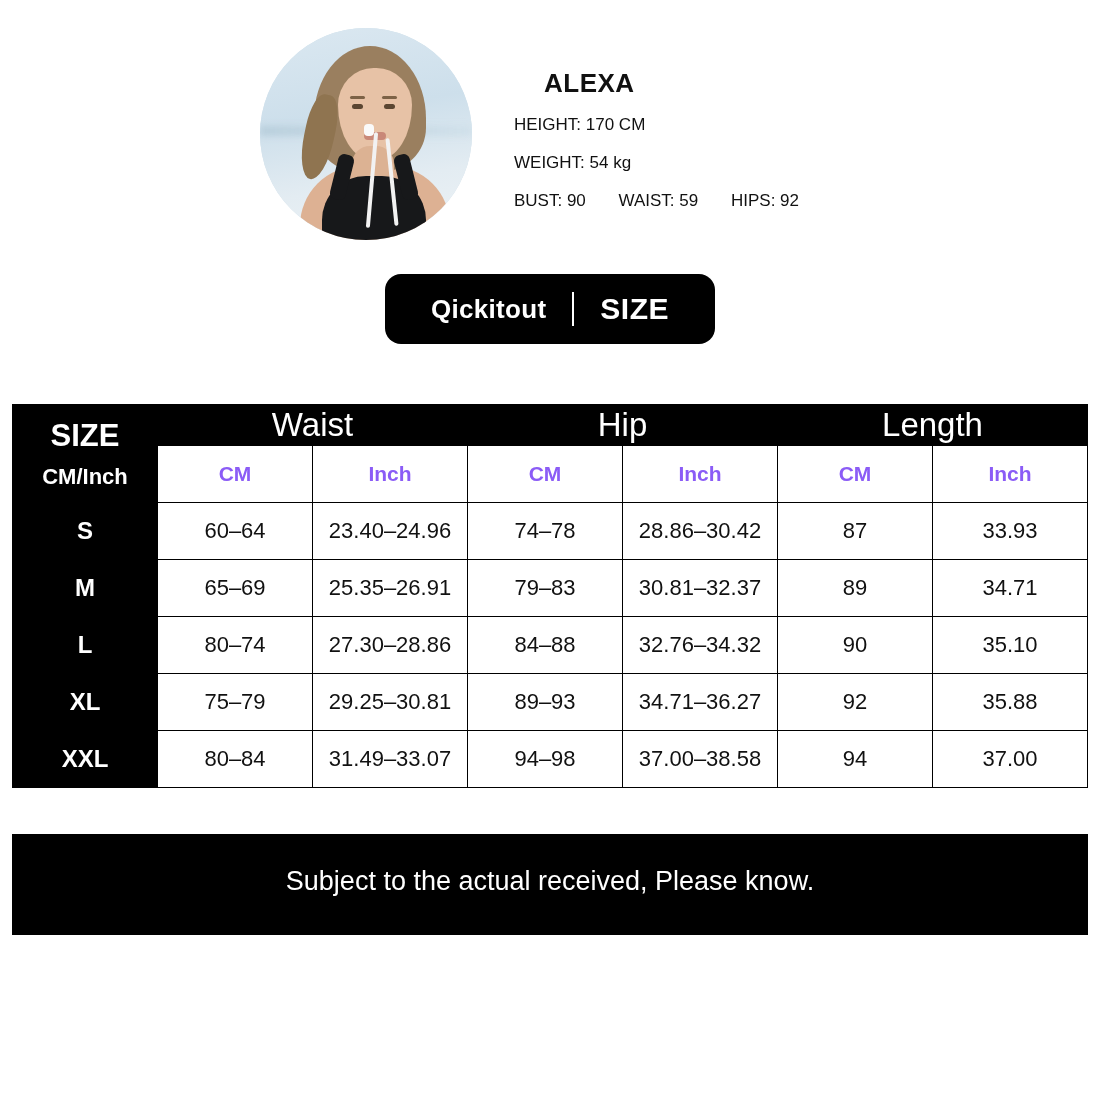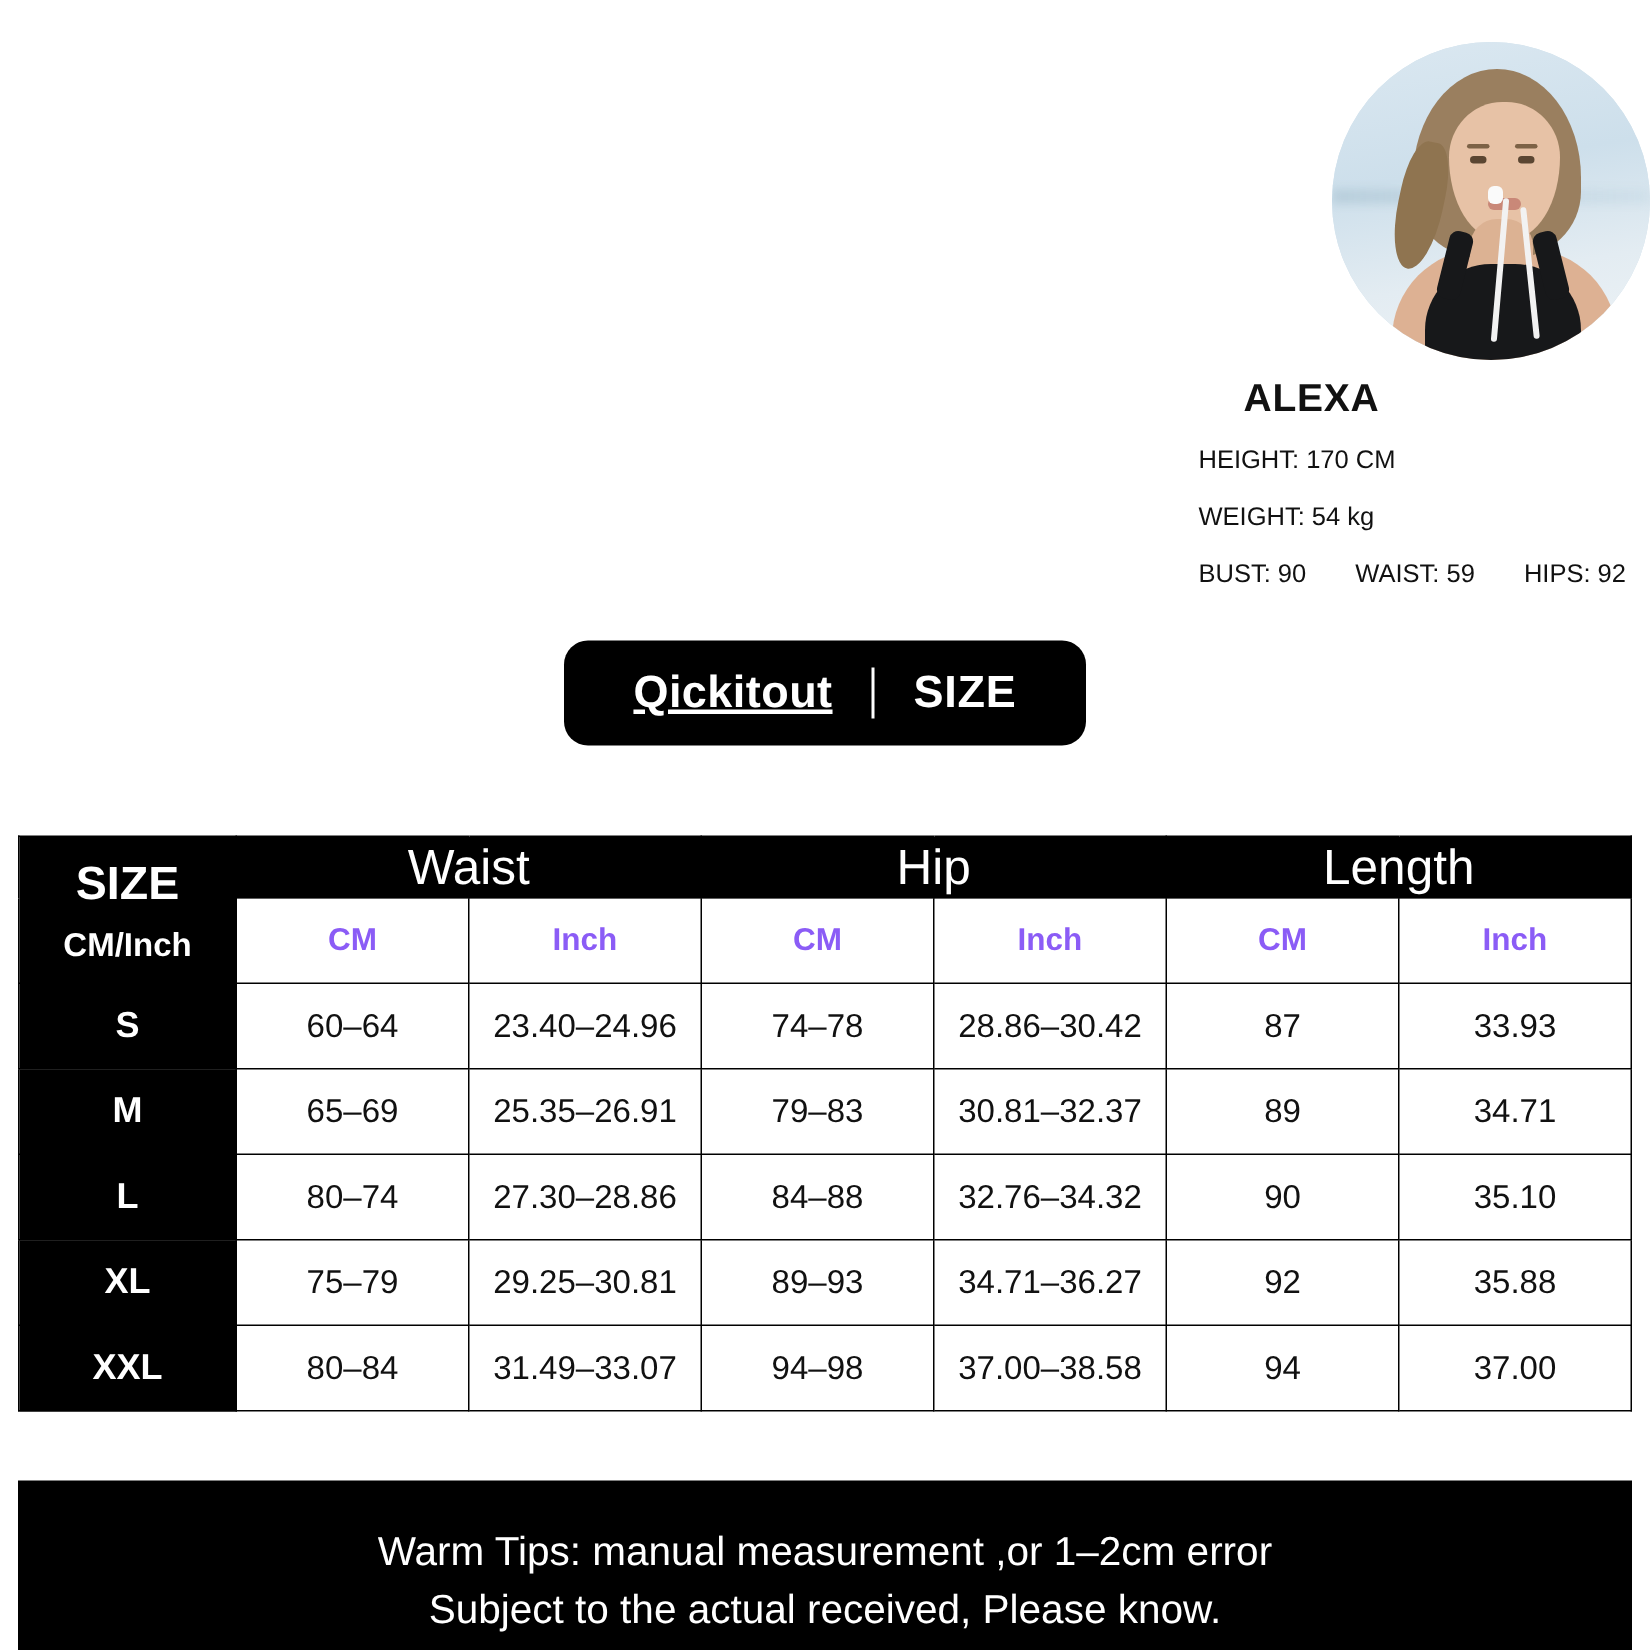--- a/index.html
+++ b/index.html
@@ -12,23 +12,22 @@
     height: 1100px;
     font-family: "Liberation Sans", sans-serif;
     color: #111111;
     overflow: hidden;
     position: relative;
   }
 
   
   .model-block {
     display: flex;
-    align-items: flex-end;
+    align-items: center;
     padding: 28px 0 0 16px;
-    flex-direction: column;
   }
   .model-photo-wrap {
     width: 212px;
     height: 212px;
     margin-left: 244px;
     border-radius: 50%;
     overflow: hidden;
     position: relative;
     flex: none;
     background: #cfe0ea;
@@ -185,24 +184,23 @@
   .brand-pill {
     background: #000000;
     color: #ffffff;
     border-radius: 16px;
     padding: 18px 46px;
     display: flex;
     align-items: center;
     gap: 26px;
   }
   .brand-name {
-    font-size: 30px;
+    font-size: 26px;
     font-weight: bold;
     letter-spacing: .3px;
-    text-decoration: underline;
   }
   .brand-sep {
     width: 2px;
     height: 34px;
     background: #ffffff;
   }
   .brand-word {
     font-size: 30px;
     font-weight: bold;
     letter-spacing: .5px;
@@ -379,15 +377,14 @@
         <td>94–98</td>
         <td>37.00–38.58</td>
         <td>94</td>
         <td>37.00</td>
       </tr>
     </tbody>
   </table>
 </div>
 
 <div class="tips">
-  <div>Warm Tips: manual measurement ,or 1–2cm error</div>
   <div>Subject to the actual received, Please know.</div>
 </div>
 
 </body></html>

